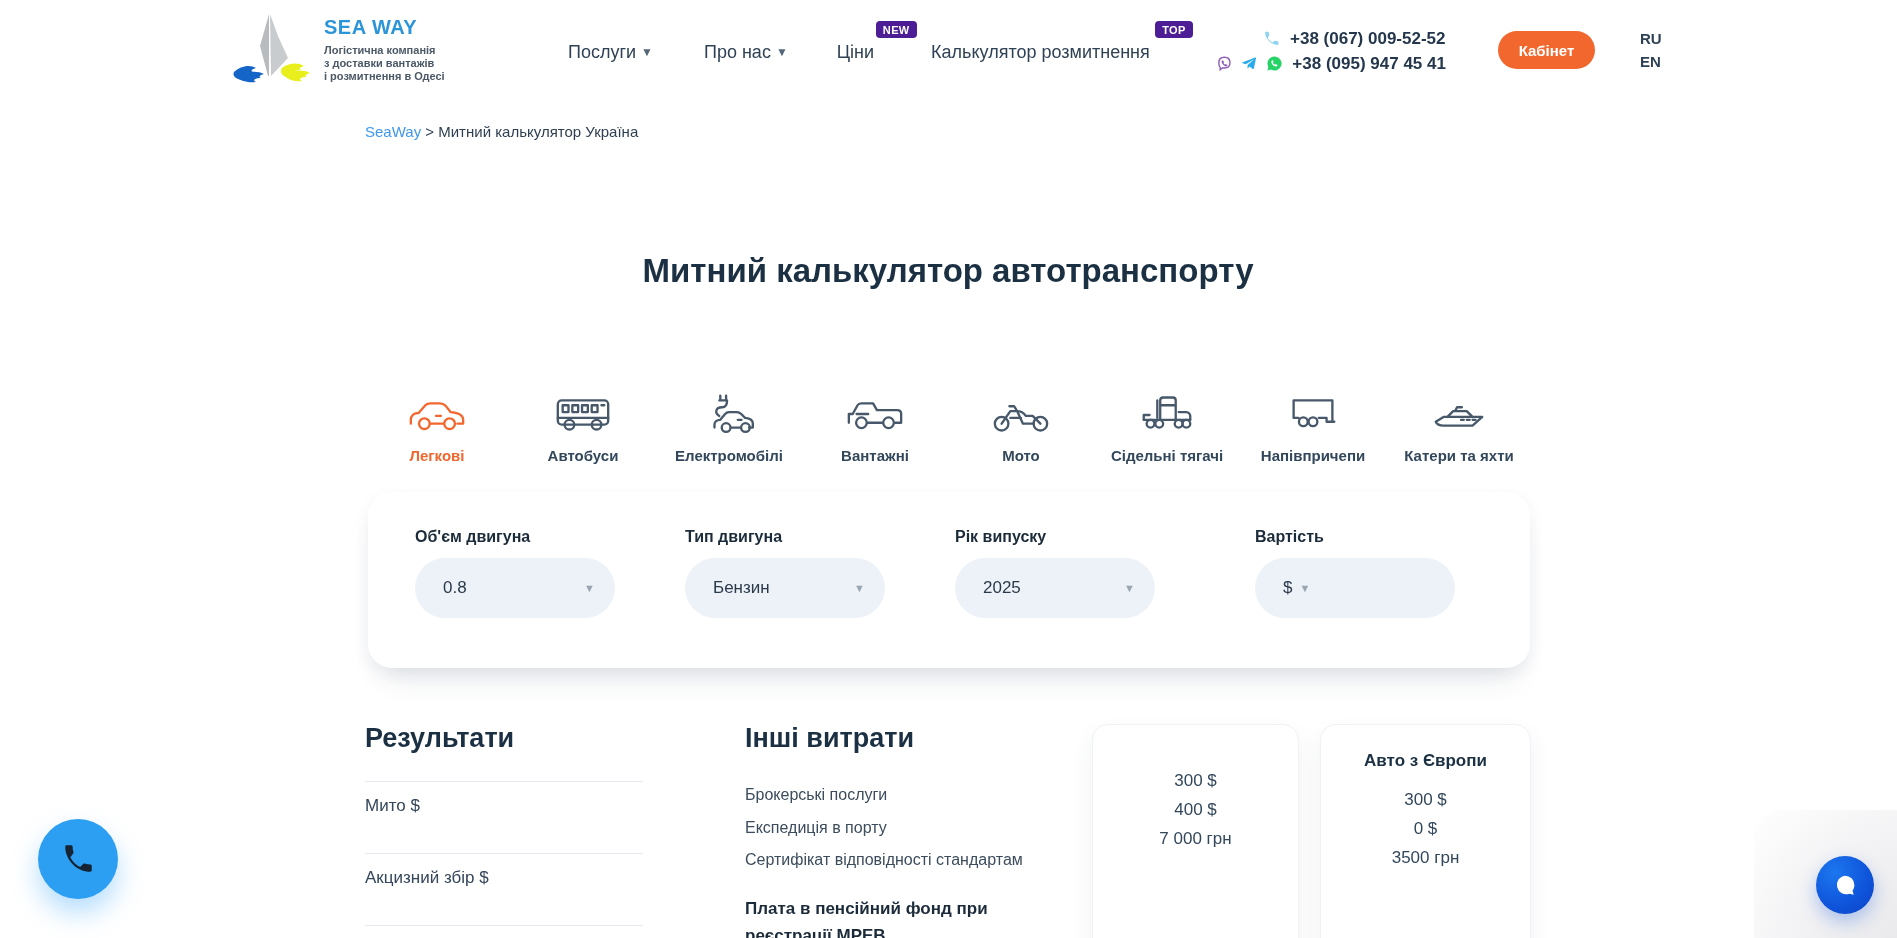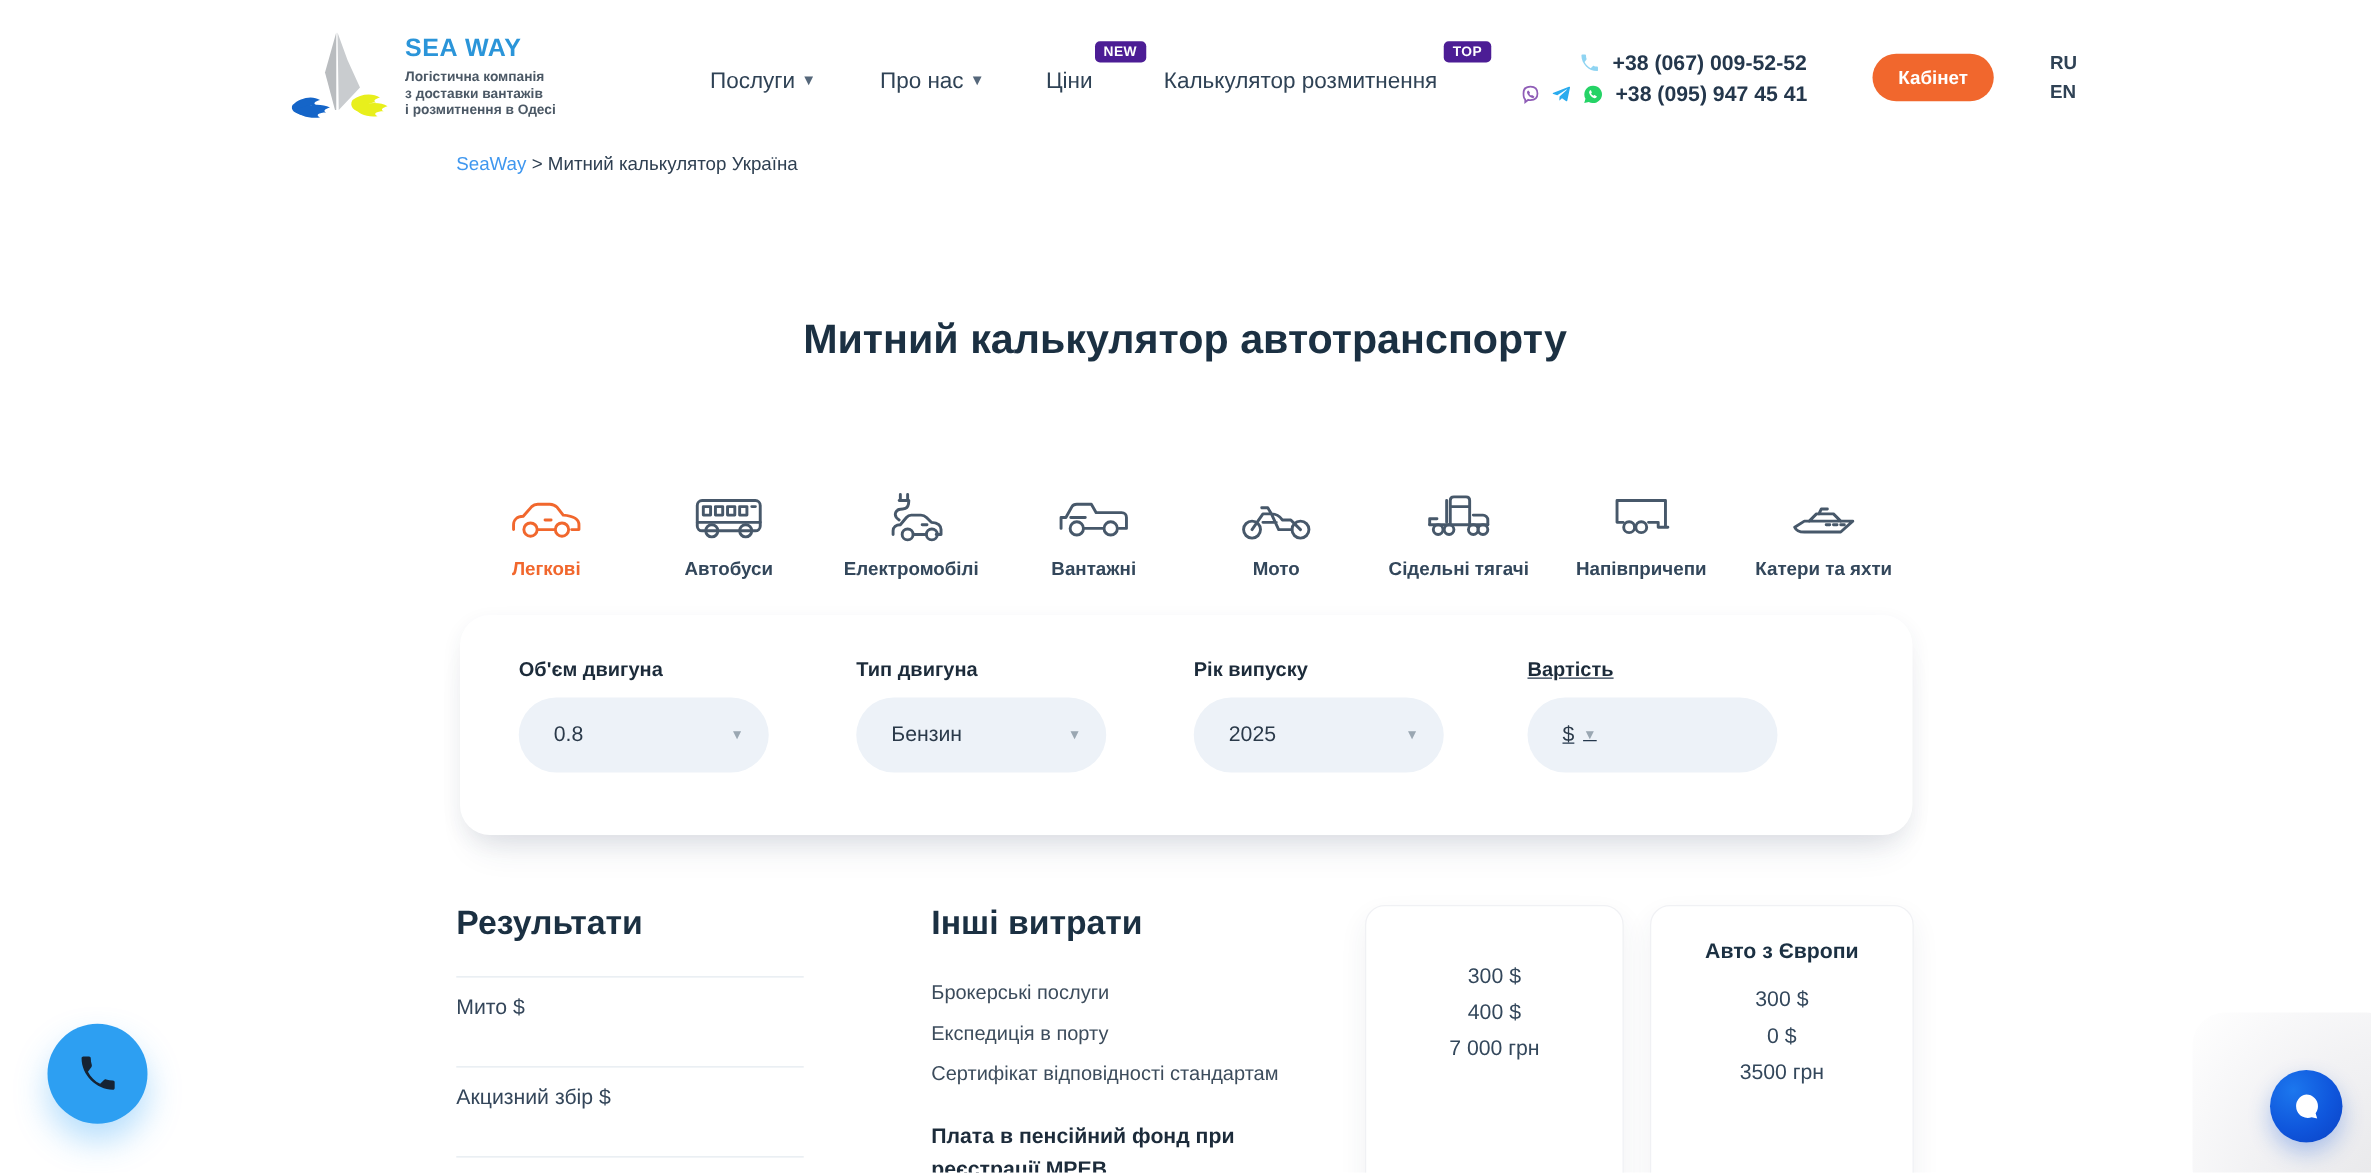--- a/index.html
+++ b/index.html
@@ -1,21 +1,21 @@
 <!DOCTYPE html>
 <html><head>
 <meta charset="utf-8">
 <style>
   * { margin:0; padding:0; box-sizing:border-box; }
   html,body { width:1897px; height:938px; overflow:hidden; background:#ffffff;
               font-family:"Liberation Sans","DejaVu Sans",sans-serif; color:#24374c; }
   .page { position:relative; width:1897px; height:938px; background:#fff; }
 
   
-  .header { position:absolute; left:0; top:0; width:1738px; height:103px; background:#fff;margin-top:12px; }
+  .header { position:absolute; left:0; top:0; width:1738px; height:103px; background:#fff; }
   .logo-wrap { position:absolute; left:222px; top:6px; display:flex; align-items:flex-start; }
   .logo-icon { width:100px; height:86px; }
   .logo-text { margin-left:2px; margin-top:10px; }
   .logo-title { font-size:20px; font-weight:bold; color:#2b95d9; letter-spacing:.5px; }
   .logo-sub { margin-top:5px; font-size:11px; line-height:13px; color:#4b5865; font-weight:bold; }
   .nav { position:absolute; left:568px; top:42px; display:flex; align-items:center; }
   .nav-item { position:relative; font-size:18px; color:#2f4255; cursor:pointer; white-space:nowrap; }
   .nav-item .chev { font-size:12px; color:#55677a; margin-left:5px; position:relative; top:-2px; }
   .ni-1 { margin-right:51px; } .ni-2 { margin-right:49px; } .ni-3 { margin-right:57px; }
   .badge { position:absolute; background:#4c1d95; color:#fff; font-size:11px; font-weight:bold;
@@ -48,21 +48,21 @@
   .tab .vicon { height:48px; display:flex; align-items:center; justify-content:center; }
   .tab .vicon svg { stroke:#47586a; fill:none; stroke-width:2.4; stroke-linecap:round; stroke-linejoin:round; }
   .tab.active .vicon svg { stroke:#f1672d; }
   .tab .tlabel { margin-top:9px; font-size:15px; font-weight:bold; color:#33475b; text-align:center; white-space:nowrap; }
   .tab.active .tlabel { color:#f1672d; }
 
   
   .form-card { position:absolute; left:368px; top:492px; width:1162px; height:176px; background:#fff;
                border-radius:24px; box-shadow:0 6px 16px rgba(40,60,90,.07), 0 22px 30px -14px rgba(40,60,90,.12); }
   .fgroup { position:absolute; top:36px; }
-  .fg-0 { left:47px; } .fg-1 { left:317px; } .fg-2 { left:587px; } .fg-3 { left:854px;text-decoration:underline; }
+  .fg-0 { left:47px; } .fg-1 { left:317px; } .fg-2 { left:587px; } .fg-3 { left:887px; }
   .flabel { font-size:16px; font-weight:bold; color:#1c2b3a; }
   .fselect { margin-top:12px; width:200px; height:60px; background:#edf2f8; border-radius:30px;
              display:flex; align-items:center; padding:0 20px 0 28px; cursor:pointer; position:relative; }
   .fselect .fval { font-size:17px; color:#2b3a4a; }
   .fselect .fchev { position:absolute; right:20px; font-size:11px; color:#9aa7b2; }
   .fselect.currency .fchev2 { font-size:11px; color:#9aa7b2; margin-left:7px; }
 
   
   .h2 { position:absolute; font-size:27px; font-weight:bold; color:#1b3042; }
   .res-title { left:365px; top:723px; }

